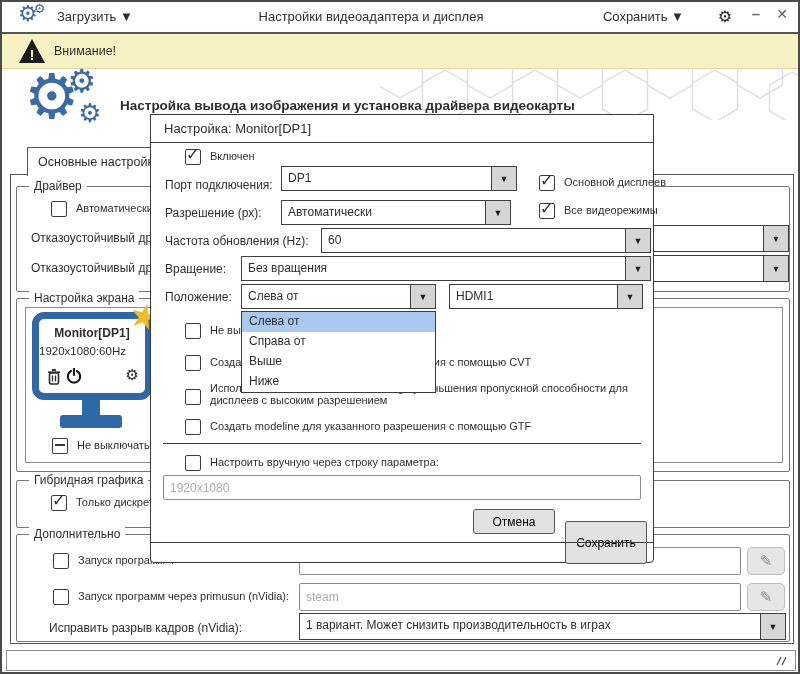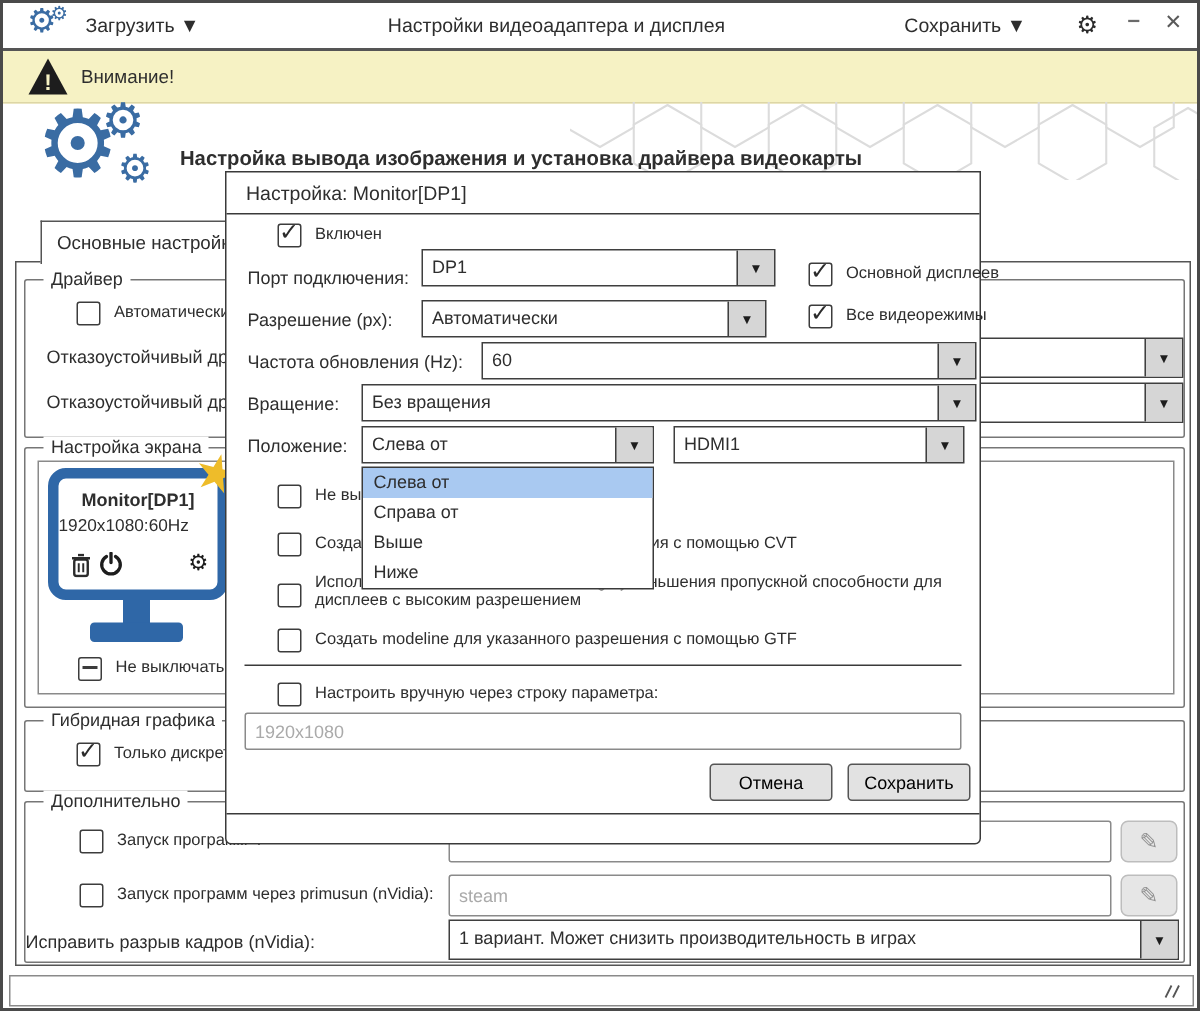--- a/index.html
+++ b/index.html
@@ -166,21 +166,21 @@
     <input class="tinput abs" style="left: 282px; top: 12px; width: 442px; height: 28px;" value="">
     <button class="btn editbtn abs" style="left:730px;top:12px;width:38px;height:28px;">✎</button>
 
     <div class="cbrow abs" style="left:16px;top:54px;">
       <span class="cb"></span>
       <span class="cblabel nowrap">Запуск программ через primusun (nVidia):</span>
     </div>
     <input class="tinput abs" style="left: 282px; top: 48px; width: 442px; height: 28px;" placeholder="steam">
     <button class="btn editbtn abs" style="left:730px;top:48px;width:38px;height:28px;">✎</button>
 
-    <div class="abs nowrap" style="left:0;top:86px;font-size:12px;">Исправить разрыв кадров (nVidia):</div>
+    <div class="abs nowrap" style="left:32px;top:86px;font-size:12px;">Исправить разрыв кадров (nVidia):</div>
     <div class="combo abs" style="left:282px;top:78px;width:487px;height:27px;">
       <span class="val">1 вариант. Может снизить производительность в играх</span>
       <span class="arrow">▼</span>
     </div>
   </div>
 
   <div class="abs" style="left:4px;top:648px;width:790px;height:21px;border:1px solid #8a8a8a;box-sizing:border-box;background:#fff;">
     <svg class="abs" style="right:8px;top:5px;" width="14" height="10" viewBox="0 0 14 10">
       <line x1="4" y1="9" x2="8" y2="1" stroke="#555" stroke-width="1.2"></line>
       <line x1="9" y1="9" x2="13" y2="1" stroke="#555" stroke-width="1.2"></line>
@@ -265,18 +265,18 @@
 
     <div class="abs sep" style="left:12px;top:328px;width:478px;"></div>
 
     <div class="cbrow abs" style="left:14px;top:340px;">
       <span class="cb"></span>
       <span class="cblabel nowrap">Настроить вручную через строку параметра:</span>
     </div>
     <input class="tinput abs" style="left: 12px; top: 360px; width: 478px; height: 25px;" placeholder="1920x1080">
 
     <button class="btn abs" style="left:322px;top:394px;width:82px;height:25px;">Отмена</button>
-    <button class="btn abs" style="left:414px;top:394px;width:82px;height:25px;">Сохранить</button>
+    <button class="btn abs" style="left:414px;top:406px;width:82px;height:43px;">Сохранить</button>
 
     <div class="abs sep" style="left:0;top:427px;width:100%;"></div>
   </div>
 
 </div>
 
 </body></html>

